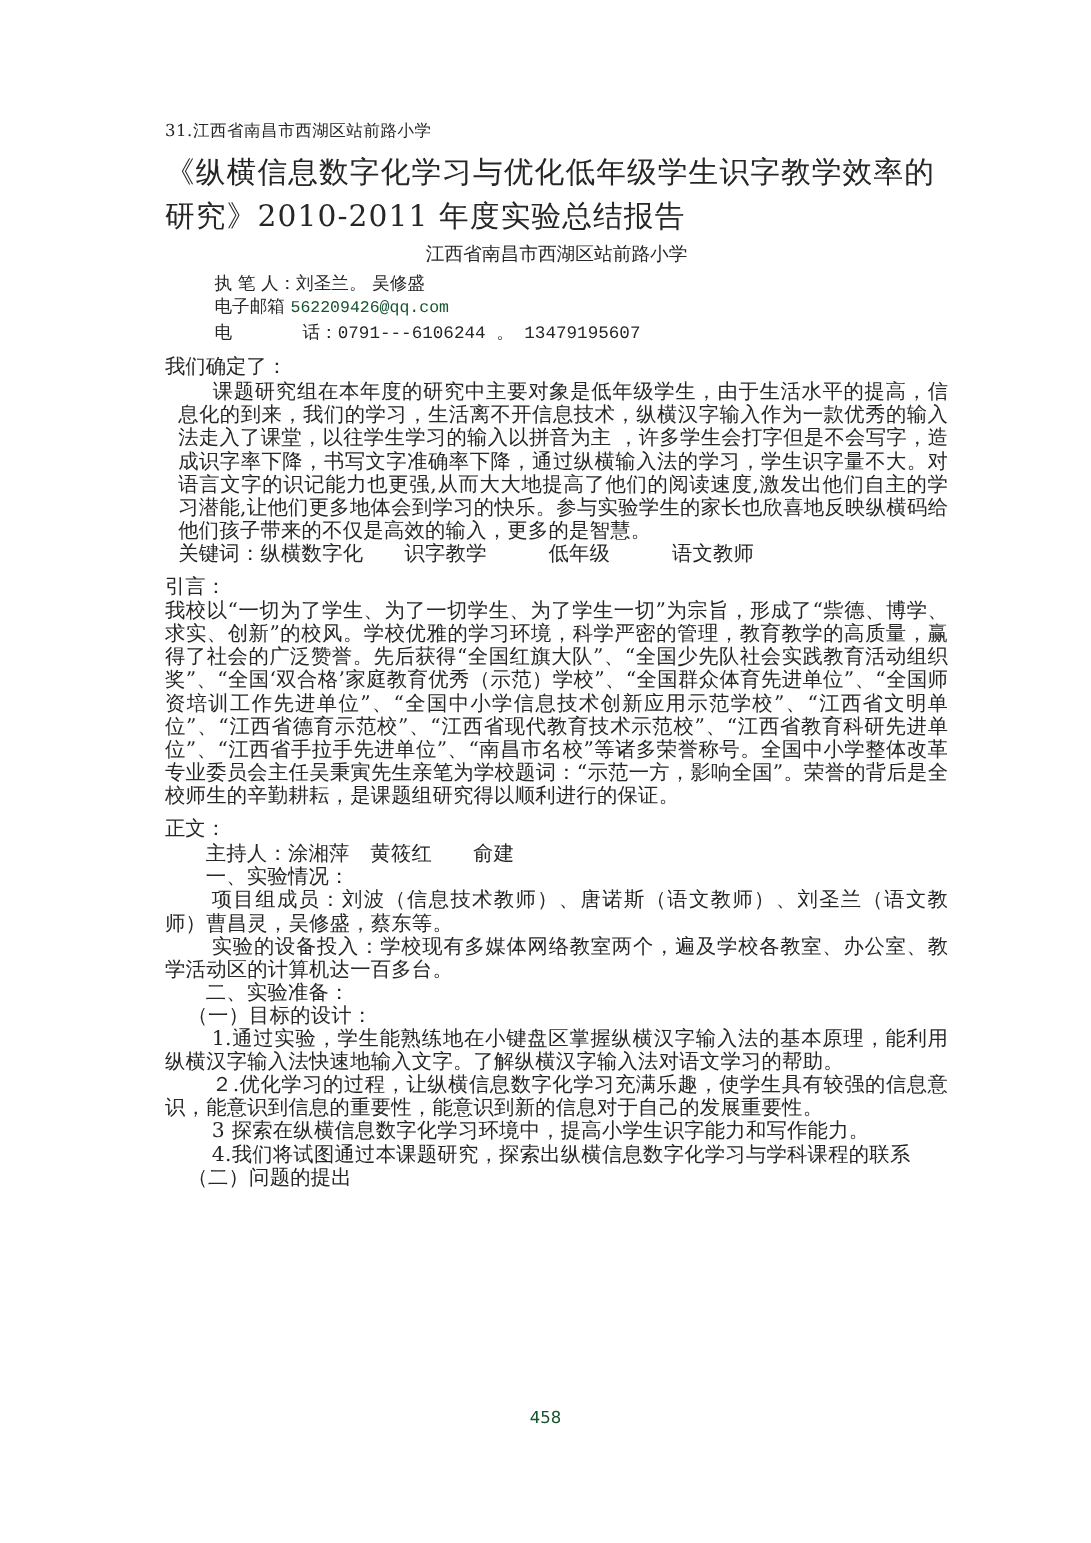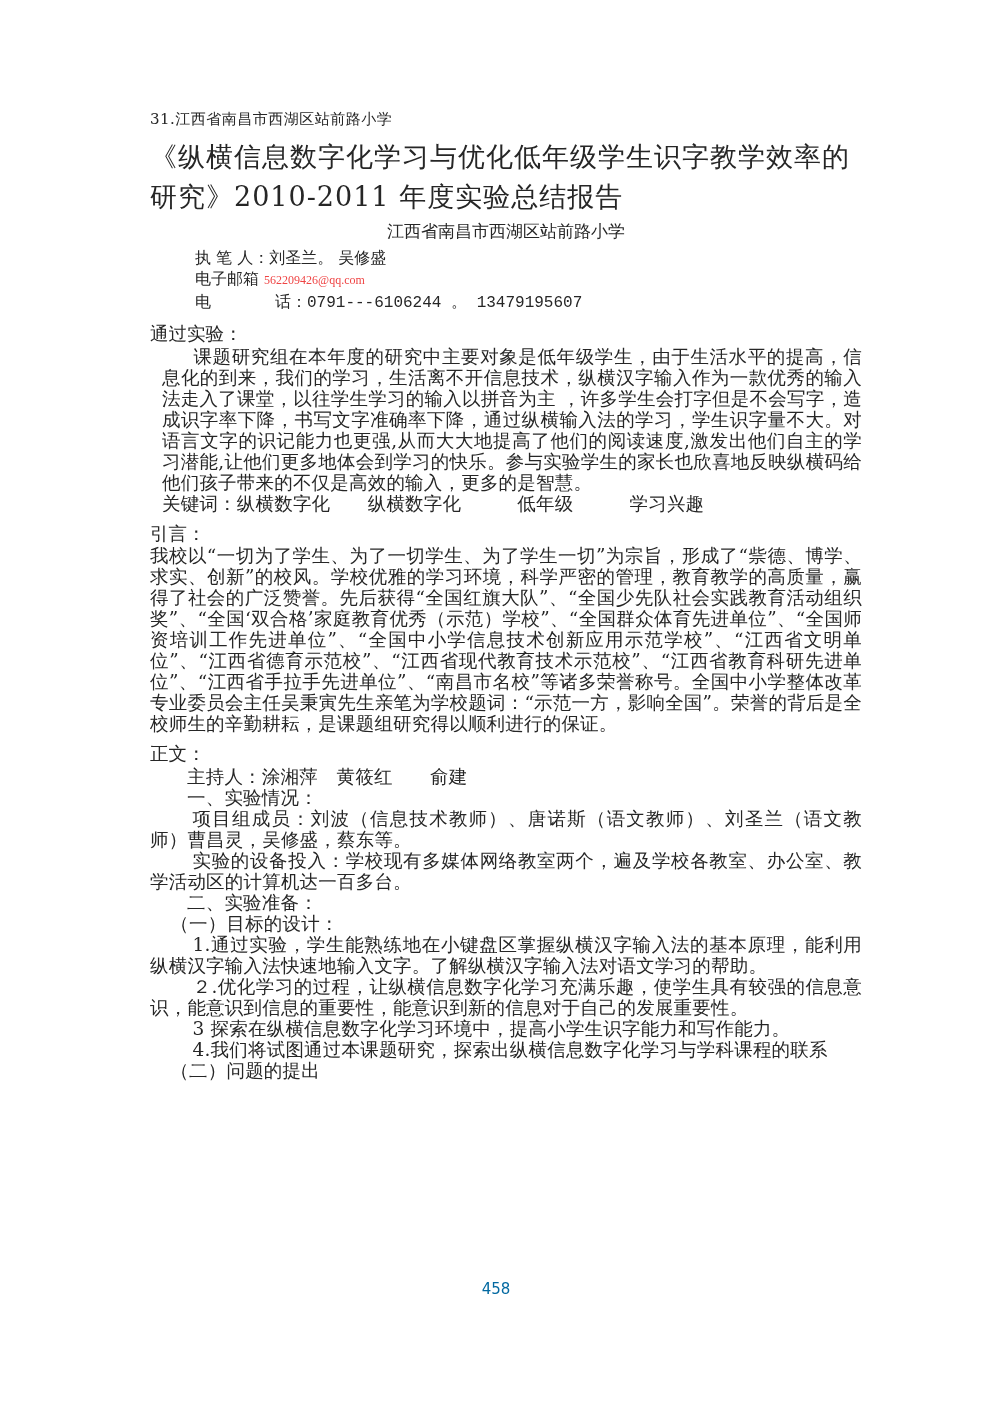--- a/index.html
+++ b/index.html
@@ -41,23 +41,23 @@
     font-size: 17px;
     line-height: 22px;
   }
   .info-block {
     margin-top: 5px;
     margin-left: 45px;
     font-size: 16px;
     line-height: 21px;
   }
   .email-value {
-    color: #ef4444;
-    font-family: Liberation Serif, serif;
-    font-size: 12px;
+    color: #14532d;
+    font-family: Liberation Mono, monospace;
+    font-size: 15px;
   }
   .phone-line .digits {
     font-family: Liberation Mono, monospace;
   }
   .section-label {
     font-size: 18.5px;
     line-height: 22.5px;
     margin-top: 9px;
   }
   .body-text {
@@ -77,21 +77,21 @@
   .indent2 { text-indent: 2em; }
   .indent24 { text-indent: 2.3em; }
   .indent1 { text-indent: 1.1em; }
   .footer {
     position: absolute;
     top: 1280px;
     left: 0;
     width: 100%;
     text-align: center;
     font-size: 15px;
-    color: #0369a1;
+    color: #14532d;
     font-family: "DejaVu Sans", "Liberation Sans", sans-serif;
   }
 </style>
 </head>
 <body>
 
 <div class="page">
   <div class="content">
 
     <div class="header-line">31.江西省南昌市西湖区站前路小学</div>
@@ -102,23 +102,23 @@
     </div>
 
     <div class="subtitle">江西省南昌市西湖区站前路小学</div>
 
     <div class="info-block">
       <div>执 笔 人：刘圣兰。 吴修盛</div>
       <div><span>电子邮箱 </span><span class="email-value">562209426@qq.com</span></div>
       <div class="phone-line"><span class="digits">电　　　　话：0791---6106244 。 13479195607</span></div>
     </div>
 
-    <div class="section-label">通过实验：</div>
+    <div class="section-label">我们确定了：</div>
     <div class="body-text abstract-body">课题研究组在本年度的研究中主要对象是低年级学生，由于生活水平的提高，信息化的到来，我们的学习，生活离不开信息技术，纵横汉字输入作为一款优秀的输入法走入了课堂，以往学生学习的输入以拼音为主 ，许多学生会打字但是不会写字，造成识字率下降，书写文字准确率下降，通过纵横输入法的学习，学生识字量不大。对语言文字的识记能力也更强,从而大大地提高了他们的阅读速度,激发出他们自主的学习潜能,让他们更多地体会到学习的快乐。参与实验学生的家长也欣喜地反映纵横码给他们孩子带来的不仅是高效的输入，更多的是智慧。</div>
-    <div class="body-text keywords">关键词：纵横数字化　　纵横数字化　　　低年级　　　学习兴趣</div>
+    <div class="body-text keywords">关键词：纵横数字化　　识字教学　　　低年级　　　语文教师</div>
 
     <div class="section-label">引言：</div>
     <div class="body-text">我校以“一切为了学生、为了一切学生、为了学生一切”为宗旨，形成了“祡德、博学、求实、创新”的校风。学校优雅的学习环境，科学严密的管理，教育教学的高质量，赢得了社会的广泛赞誉。先后获得“全国红旗大队”、“全国少先队社会实践教育活动组织奖”、“全国‘双合格’家庭教育优秀（示范）学校”、“全国群众体育先进单位”、“全国师资培训工作先进单位”、“全国中小学信息技术创新应用示范学校”、“江西省文明单位”、“江西省德育示范校”、“江西省现代教育技术示范校”、“江西省教育科研先进单位”、“江西省手拉手先进单位”、“南昌市名校”等诸多荣誉称号。全国中小学整体改革专业委员会主任吴秉寅先生亲笔为学校题词：“示范一方，影响全国”。荣誉的背后是全校师生的辛勤耕耘，是课题组研究得以顺利进行的保证。</div>
 
     <div class="section-label">正文：</div>
 
     <div class="body-text">
       <p class="para indent2">主持人：涂湘萍　黄筱红　　俞建</p>
       <p class="para indent2">一、实验情况：</p>
       <p class="para indent24">项目组成员：刘波（信息技术教师）、唐诺斯（语文教师）、刘圣兰（语文教师）曹昌灵，吴修盛，蔡东等。</p>

